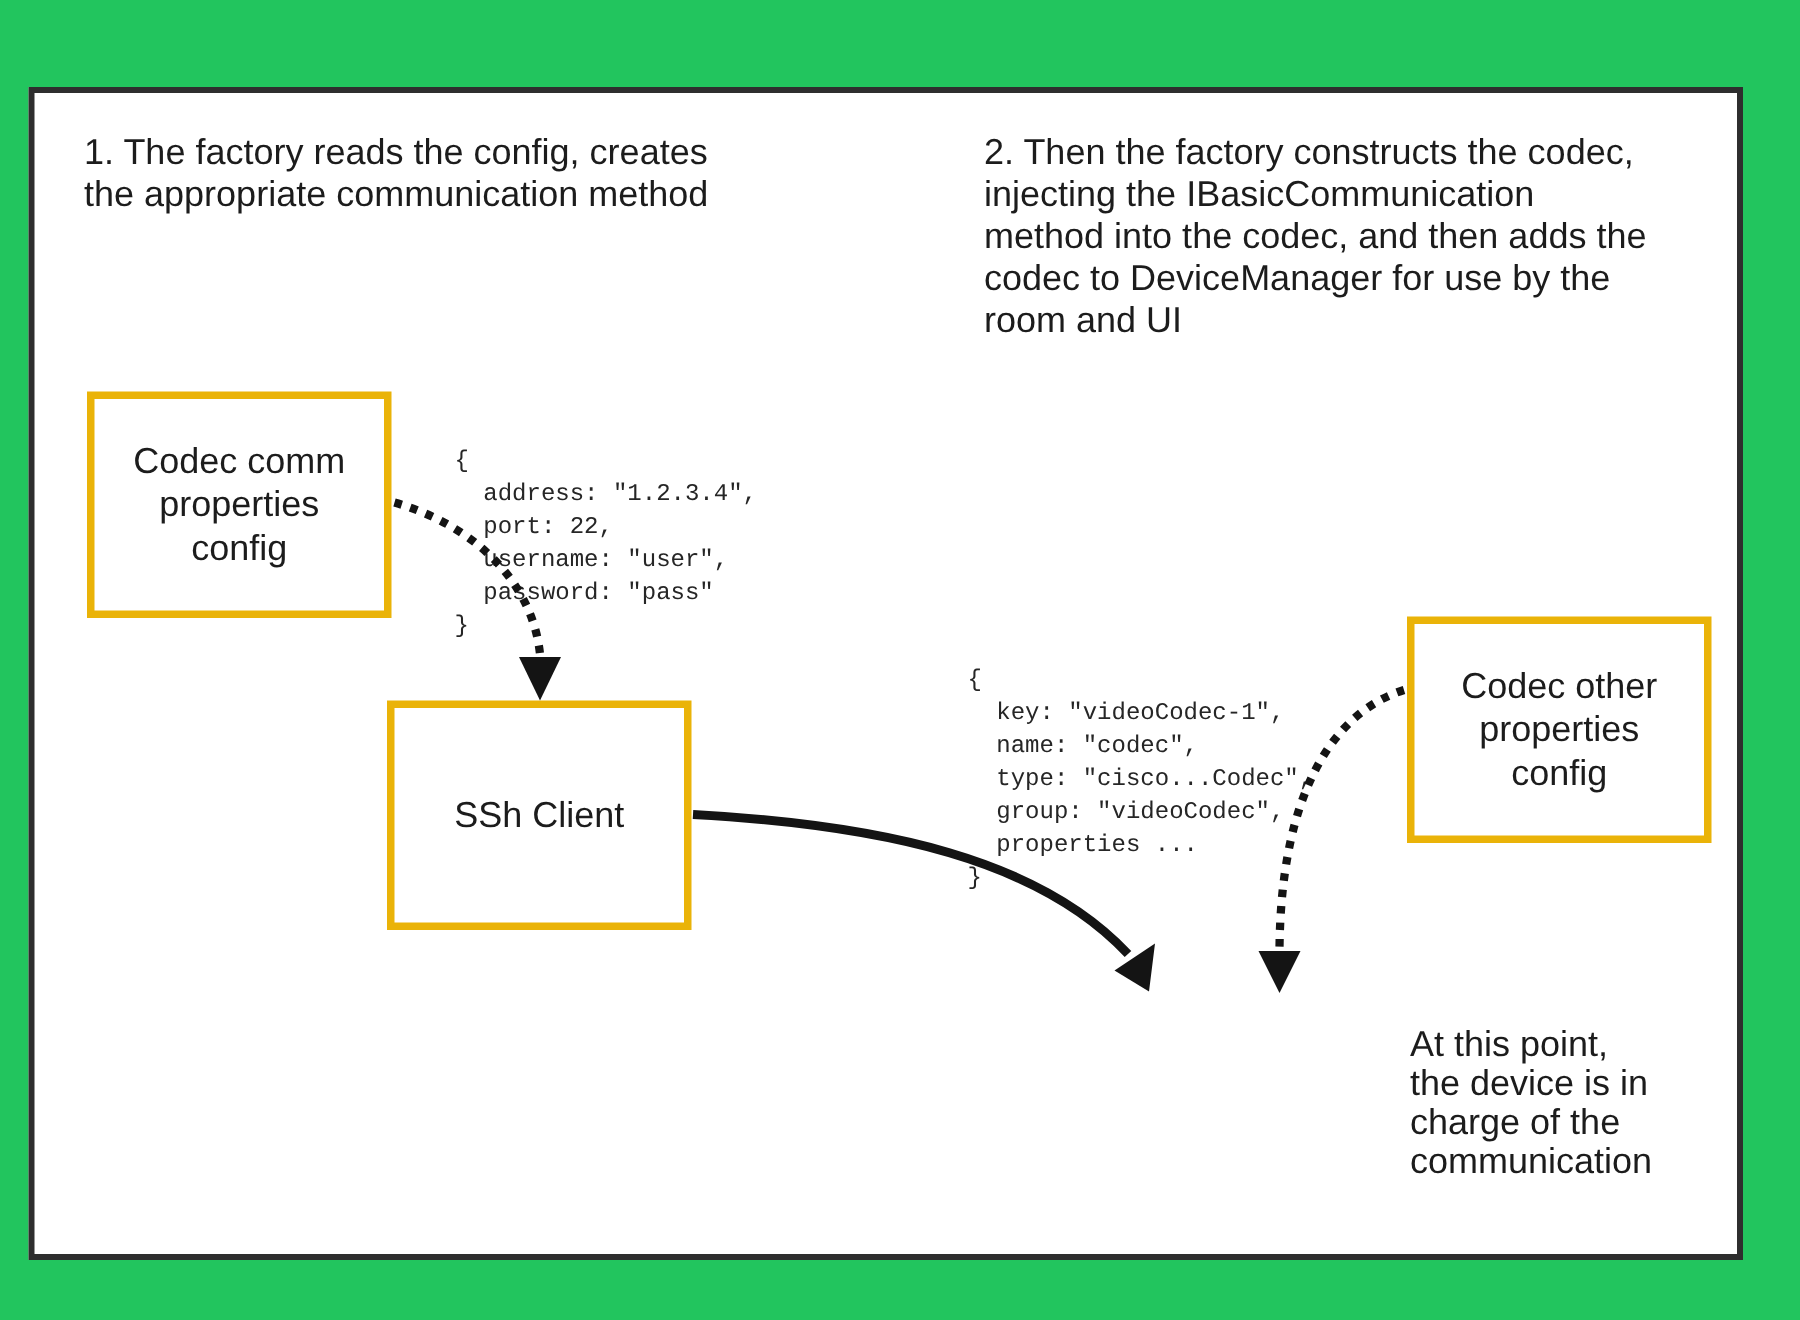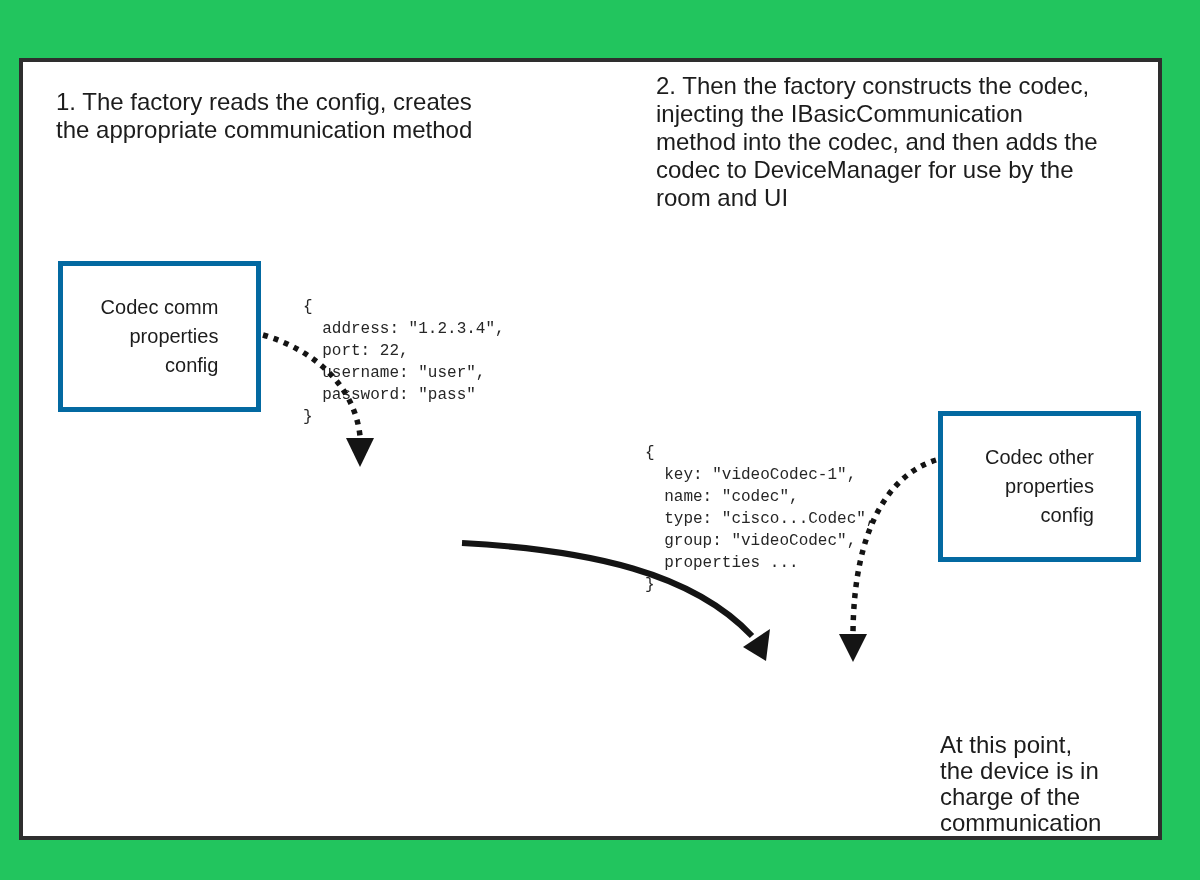--- a/index.html
+++ b/index.html
@@ -32,32 +32,32 @@
     background: #ffffff;
   }
   .para {
     position: absolute;
     white-space: pre-line;
     font-size: 24px;
     line-height: 28px;
     color: #1c1c1c;
   }
   .step1 { left: 56px;  top: 88px;  width: 470px; }
-  .step2 { left: 656px; top: 72px;  width: 480px; }
-  .note  { left: 940px; top: 684px; width: 215px; line-height: 26px; margin-top: 48px; }
+  .step2 { left: 656px; top: 88px;  width: 480px; }
+  .note  { left: 940px; top: 684px; width: 215px; line-height: 26px; }
   .node {
     position: absolute;
-    border: 5px solid #0369a1;
+    border: 5px solid #eab308;
     box-sizing: border-box;
     background: #ffffff;
     display: flex;
     align-items: center;
     justify-content: center;
-    text-align: right;
-    font-size: 20px;
+    text-align: center;
+    font-size: 24px;
     line-height: 29px;
     white-space: pre-line;
     color: #1c1c1c;
   }
   .node-comm  { left: 58px;  top: 261px; width: 203px; height: 151px; }
   .node-ssh   { left: 258px; top: 467px; width: 203px; height: 153px; }
   .node-other { left: 938px; top: 385px; width: 203px; height: 151px; margin-top: 26px; }
   .node-cisco { left: 710px; top: 663px; width: 201px; height: 153px; }
   .code {
     position: absolute;
@@ -114,20 +114,23 @@
 config</span>
   </div>
 
   <pre class="code code1">{
   address: "1.2.3.4",
   port: 22,
   username: "user",
   password: "pass"
 }</pre>
 
+  <div class="node node-ssh">
+    <span>SSh Client</span>
+  </div>
 
   <pre class="code code2">{
   key: "videoCodec-1",
   name: "codec",
   type: "cisco...Codec",
   group: "videoCodec",
   properties ...
 }</pre>
 
   <div class="node node-other">

